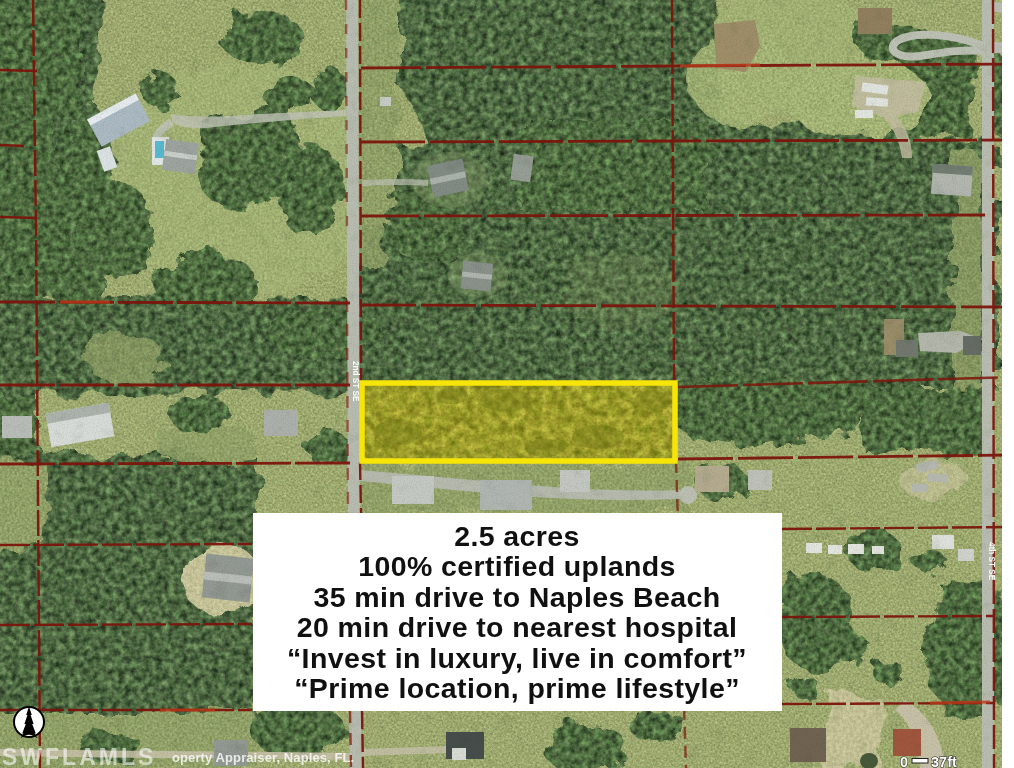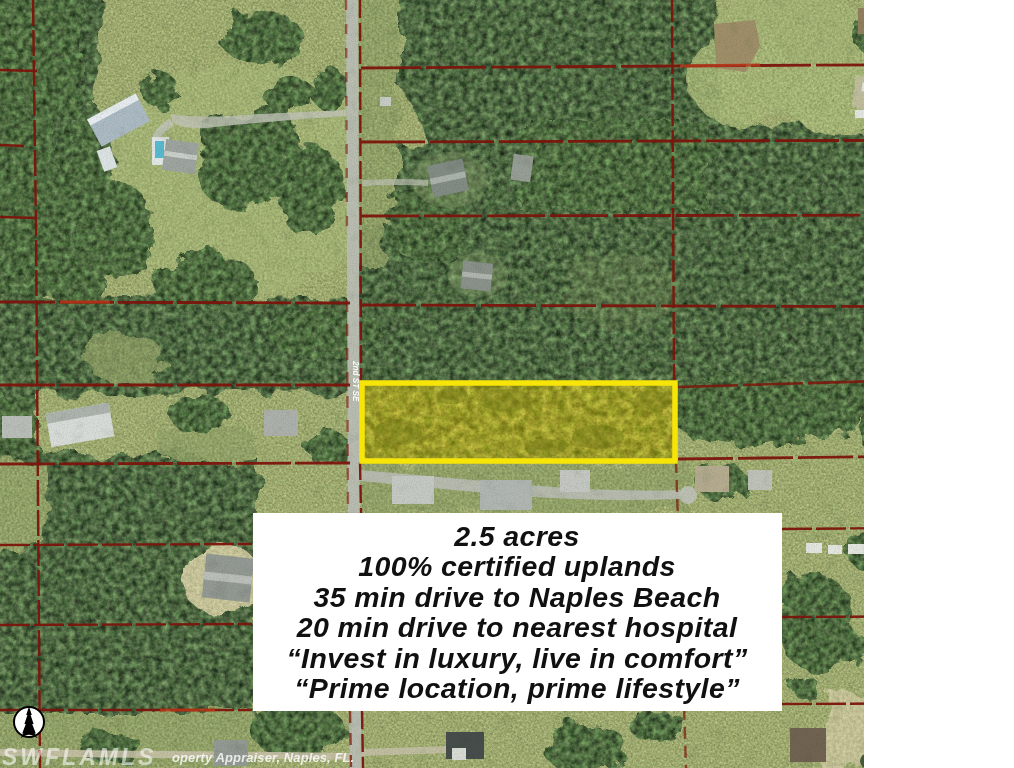--- a/index.html
+++ b/index.html
@@ -1,16 +1,16 @@
 <!DOCTYPE html>
 <html><head>
 <meta charset="utf-8">
 <style>
   html,body{margin:0;padding:0;background:#fff;}
-  .page{position:relative;width:864px;height:768px;overflow:hidden;font-family:"Liberation Sans", sans-serif;font-style:italic;}
+  .page{position:relative;width:1002px;height:768px;overflow:hidden;font-family:"Liberation Sans", sans-serif;}
   svg{display:block;}
 </style>
 </head>
 <body>
 <div class="page">
 <svg width="1014" height="768" viewBox="0 0 1014 768">
 <defs>
   <filter color-interpolation-filters="sRGB" id="soft">
           <feGaussianBlur stdDeviation="0.55"></feGaussianBlur>
         </filter>

